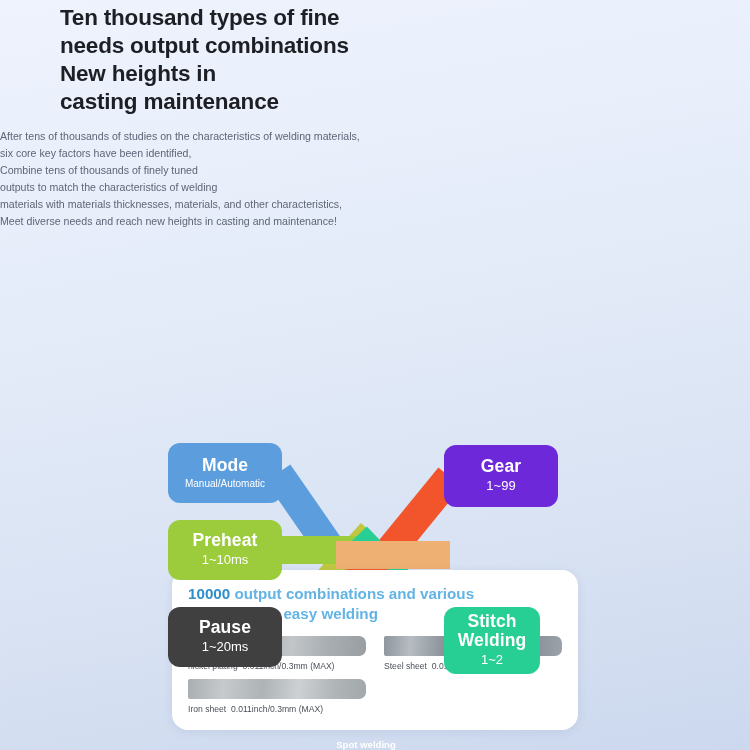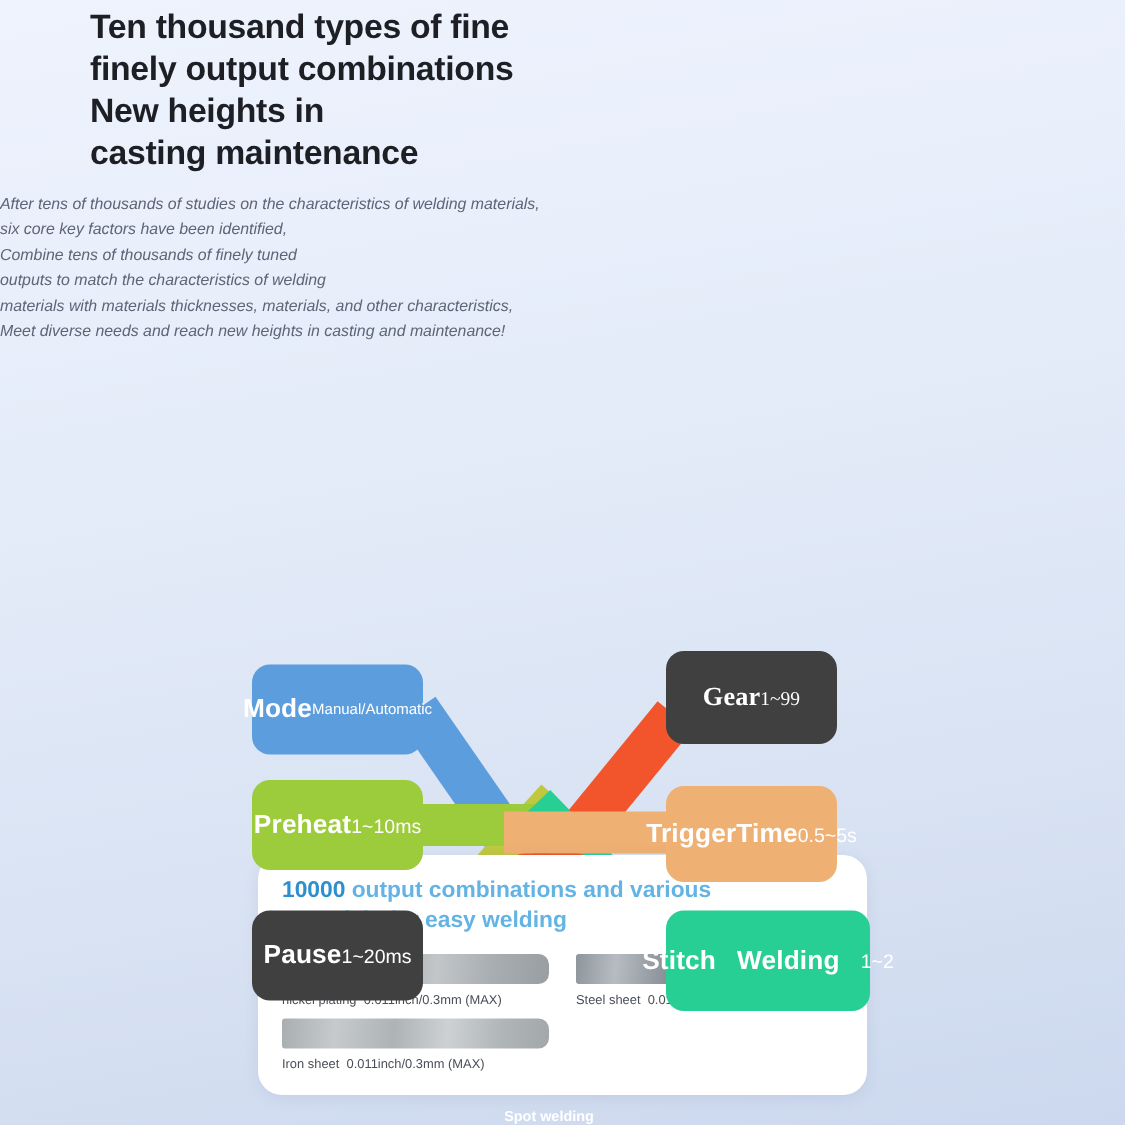--- a/index.html
+++ b/index.html
@@ -28,21 +28,20 @@
     letter-spacing: -0.2px;
     padding: 0 60px;
   }
   #title .tline { display: block; }
 
   #subtitle {
     margin-top: 12px;
     font-size: 10.6px;
     color: #5e6576;
     line-height: 1.62;
-    font-style: italic;
   }
   #subtitle .sline { display: block; }
 
   
   #diagram {
     position: relative;
     width: 750px;
     height: 390px;
     margin-top: 6px;
   }
@@ -50,21 +49,21 @@
     position: absolute;
     left: 0; top: 0;
     width: 750px;
     height: 390px;
   }
   .node-box {
     position: absolute;
     border-radius: 12px;
     box-sizing: border-box;
     display: flex;
-    flex-direction: row;
+    flex-direction: column;
     align-items: center;
     justify-content: center;
     color: #ffffff;
     text-align: center;
     z-index: 5;
   }
   .node-title {
     font-size: 17.5px;
     font-weight: bold;
     line-height: 1.08;
@@ -75,23 +74,23 @@
     font-weight: normal;
     margin-top: 3px;
     line-height: 1.15;
   }
   .node-sub.big { font-size: 13px; }
 
   #box-mode    { left: 168px; top: 206px; width: 114px; height: 60px; background: #5c9ddd; }
   #box-preheat { left: 168px; top: 283px; width: 114px; height: 60px; background: #9ccb3b; }
   #box-pause   { left: 168px; top: 370px; width: 114px; height: 60px; background: #404040; }
 
-  #box-gear    { left: 444px; top: 197px; width: 114px; height: 62px; background: #404040; font-family: Liberation Serif, serif; }
+  #box-gear    { left: 444px; top: 208px; width: 114px; height: 62px; background: #6d28d9; }
   #box-trigger { left: 444px; top: 287px; width: 114px; height: 64px; background: #eeb073; }
-  #box-stitch  { left: 444px; top: 370px; width: 136px; height: 67px; background: #27cf94; gap: 14px; }
+  #box-stitch  { left: 444px; top: 370px; width: 96px; height: 67px; background: #27cf94; }
 
   #arrow-label {
     position: absolute;
     left: 318px;
     top: 502px;
     width: 96px;
     text-align: center;
     color: #ffffff;
     font-size: 9.6px;
     font-weight: bold;
@@ -147,21 +146,21 @@
     line-height: 1.2;
     white-space: nowrap;
   }
 </style>
 </head>
 <body>
 
 <div id="header">
   <div id="title">
     <span class="tline">Ten thousand types of fine</span>
-    <span class="tline">finely output combinations</span>
+    <span class="tline">needs output combinations</span>
     <span class="tline">New heights in</span>
     <span class="tline">casting maintenance</span>
   </div>
   <div id="subtitle">
     <span class="sline">After tens of thousands of studies on the characteristics of welding materials,</span>
     <span class="sline">six core key factors have been identified,</span>
     <span class="sline">Combine tens of thousands of finely tuned</span>
     <span class="sline">outputs to match the characteristics of welding</span>
     <span class="sline">materials with materials thicknesses, materials, and other characteristics,</span>
     <span class="sline">Meet diverse needs and reach new heights in casting and maintenance!</span>
@@ -207,25 +206,20 @@
   <div class="node-box" id="box-pause">
     <div class="node-title">Pause</div>
     <div class="node-sub big">1~20ms</div>
   </div>
 
   <div class="node-box" id="box-gear">
     <div class="node-title">Gear</div>
     <div class="node-sub big">1~99</div>
   </div>
 
-  <div class="node-box" id="box-trigger">
-    <div class="node-title">Trigger</div>
-    <div class="node-title">Time</div>
-    <div class="node-sub big">0.5~5s</div>
-  </div>
 
   <div class="node-box" id="box-stitch">
     <div class="node-title">Stitch</div>
     <div class="node-title">Welding</div>
     <div class="node-sub big">1~2</div>
   </div>
 
   <div id="arrow-label">
     <div>Spot welding</div>
 

